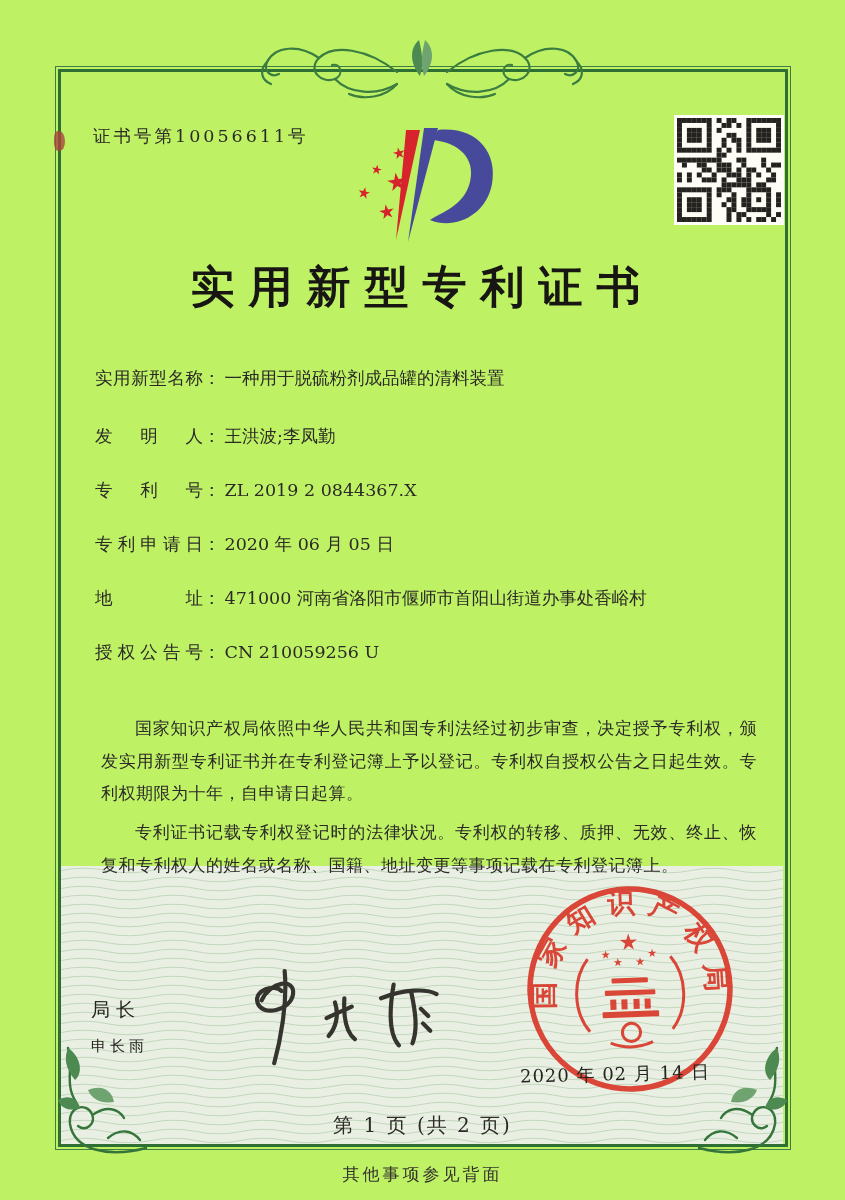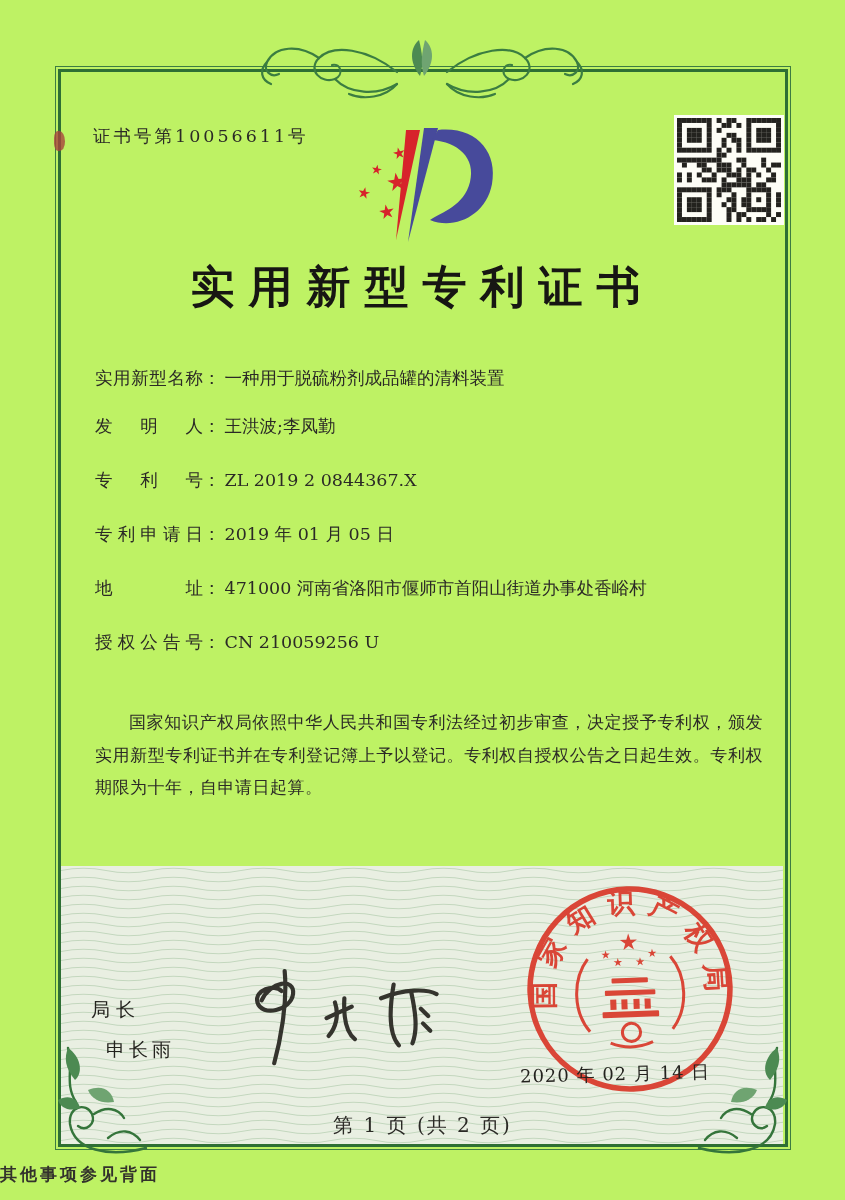--- a/index.html
+++ b/index.html
@@ -27,46 +27,46 @@
     color:#2b2a26;z-index:5;}
   .logo{position:absolute;left:346px;top:124px;width:152px;height:120px;z-index:5;}
   .qr{position:absolute;left:674px;top:115px;width:110px;height:110px;background:#fdfdf6;
     padding:3px;box-sizing:border-box;z-index:5;}
   .title{position:absolute;left:0;top:258px;width:845px;text-align:center;font-size:44px;
     font-weight:bold;letter-spacing:14px;color:#171613;z-index:5;}
 
   
   .fields{position:absolute;left:95px;top:366px;width:665px;z-index:5;color:#2b2a26;}
   .field-row{font-size:17.5px;margin-bottom:30px;white-space:nowrap;}
-  .field-row.mb-extra{margin-bottom:24px;}
+  .field-row.mb-extra{margin-bottom:34px;}
   .f-label{display:inline-block;width:108px;text-align:justify;text-align-last:justify;
     vertical-align:bottom;}
   .f-colon{display:inline-block;margin-right:4px;}
   .grant-row{display:flex;}
   .grant-group{white-space:nowrap;}
   .grant-group.first{width:338px;flex:0 0 auto;}
 
   
   .paragraphs{position:absolute;left:95px;top:706px;width:668px;z-index:5;color:#2b2a26;}
   .para{font-size:17px;line-height:1.92;text-indent:2em;text-align:justify;
-    letter-spacing:.5px;margin:0;}
+    letter-spacing:.5px;margin:6px;}
 
   
   .official{position:absolute;left:91px;top:997px;z-index:5;color:#23221e;font-family:Liberation Serif, serif;}
   .official .o-title{font-size:19px;letter-spacing:6px;}
-  .official .o-name{font-size:19px;letter-spacing:4px;margin-top:14px;margin-left:15px;}
+  .official .o-name{font-size:15px;letter-spacing:4px;margin-top:14px;}
   .sig-svg{position:absolute;left:226px;top:960px;width:220px;height:110px;z-index:6;}
   .seal{position:absolute;left:524px;top:883px;width:212px;height:212px;z-index:6;
     opacity:.93;transform:rotate(-2deg);}
   .seal-date{position:absolute;left:520px;top:1062px;width:200px;font-size:18px;
     letter-spacing:1px;color:#23221e;z-index:7;transform:rotate(-1.5deg);}
   .page-ind{position:absolute;left:0;top:1112px;width:845px;text-align:center;
     font-size:20px;letter-spacing:2px;color:#2b2a26;z-index:5;}
-  .footer-note{position:absolute;left:0;top:1163px;width:845px;text-align:left;
-    font-size:17px;letter-spacing:3px;color:#33322c;z-index:5;font-weight:bold;}
+  .footer-note{position:absolute;left:0;top:1163px;width:845px;text-align:center;
+    font-size:17px;letter-spacing:3px;color:#33322c;z-index:5;}
 </style>
 </head>
 <body>
 
 <div class="page">
 
   <svg class="band" xmlns="http://www.w3.org/2000/svg" preserveAspectRatio="none">
     <defs>
       <pattern id="wv" width="90" height="9" patternUnits="userSpaceOnUse">
         <path d="M0,4.5 Q22.5,0 45,4.5 T90,4.5" fill="none" stroke="#c3d7be" stroke-width="1.2"></path>
@@ -371,34 +371,35 @@
     <div class="field-row mb-extra">
       <span class="f-label">实用新型名称</span><span class="f-colon">：</span><span class="f-value">一种用于脱硫粉剂成品罐的清料装置</span>
     </div>
     <div class="field-row">
       <span class="f-label">发明人</span><span class="f-colon">：</span><span class="f-value">王洪波;李凤勤</span>
     </div>
     <div class="field-row">
       <span class="f-label">专利号</span><span class="f-colon">：</span><span class="f-value">ZL 2019 2 0844367.X</span>
     </div>
     <div class="field-row">
-      <span class="f-label">专利申请日</span><span class="f-colon">：</span><span class="f-value">2019 年 01 月 05 日</span>
+      <span class="f-label">专利申请日</span><span class="f-colon">：</span><span class="f-value">2020 年 06 月 05 日</span>
     </div>
     <div class="field-row">
       <span class="f-label">地址</span><span class="f-colon">：</span><span class="f-value">471000 河南省洛阳市偃师市首阳山街道办事处香峪村</span>
     </div>
     <div class="field-row grant-row">
       <span class="grant-group">
         <span class="f-label">授权公告号</span><span class="f-colon">：</span><span class="f-value">CN 210059256 U</span>
       </span>
     </div>
   </div>
 
   <div class="paragraphs">
     <p class="para">国家知识产权局依照中华人民共和国专利法经过初步审查，决定授予专利权，颁发实用新型专利证书并在专利登记簿上予以登记。专利权自授权公告之日起生效。专利权期限为十年，自申请日起算。</p>
+    <p class="para">专利证书记载专利权登记时的法律状况。专利权的转移、质押、无效、终止、恢复和专利权人的姓名或名称、国籍、地址变更等事项记载在专利登记簿上。</p>
   </div>
 
   <div class="official">
     <div class="o-title">局长</div>
     <div class="o-name">申长雨</div>
   </div>
 
   <svg class="sig-svg" viewBox="0 0 210 100" xmlns="http://www.w3.org/2000/svg">
     <g stroke="#26251f" stroke-width="4" fill="none" stroke-linecap="round" stroke-linejoin="round" opacity=".92">
       <path d="M34,36 C42,18 66,14 64,30 C62,46 34,52 30,38 C27,26 46,20 53,27"></path>

